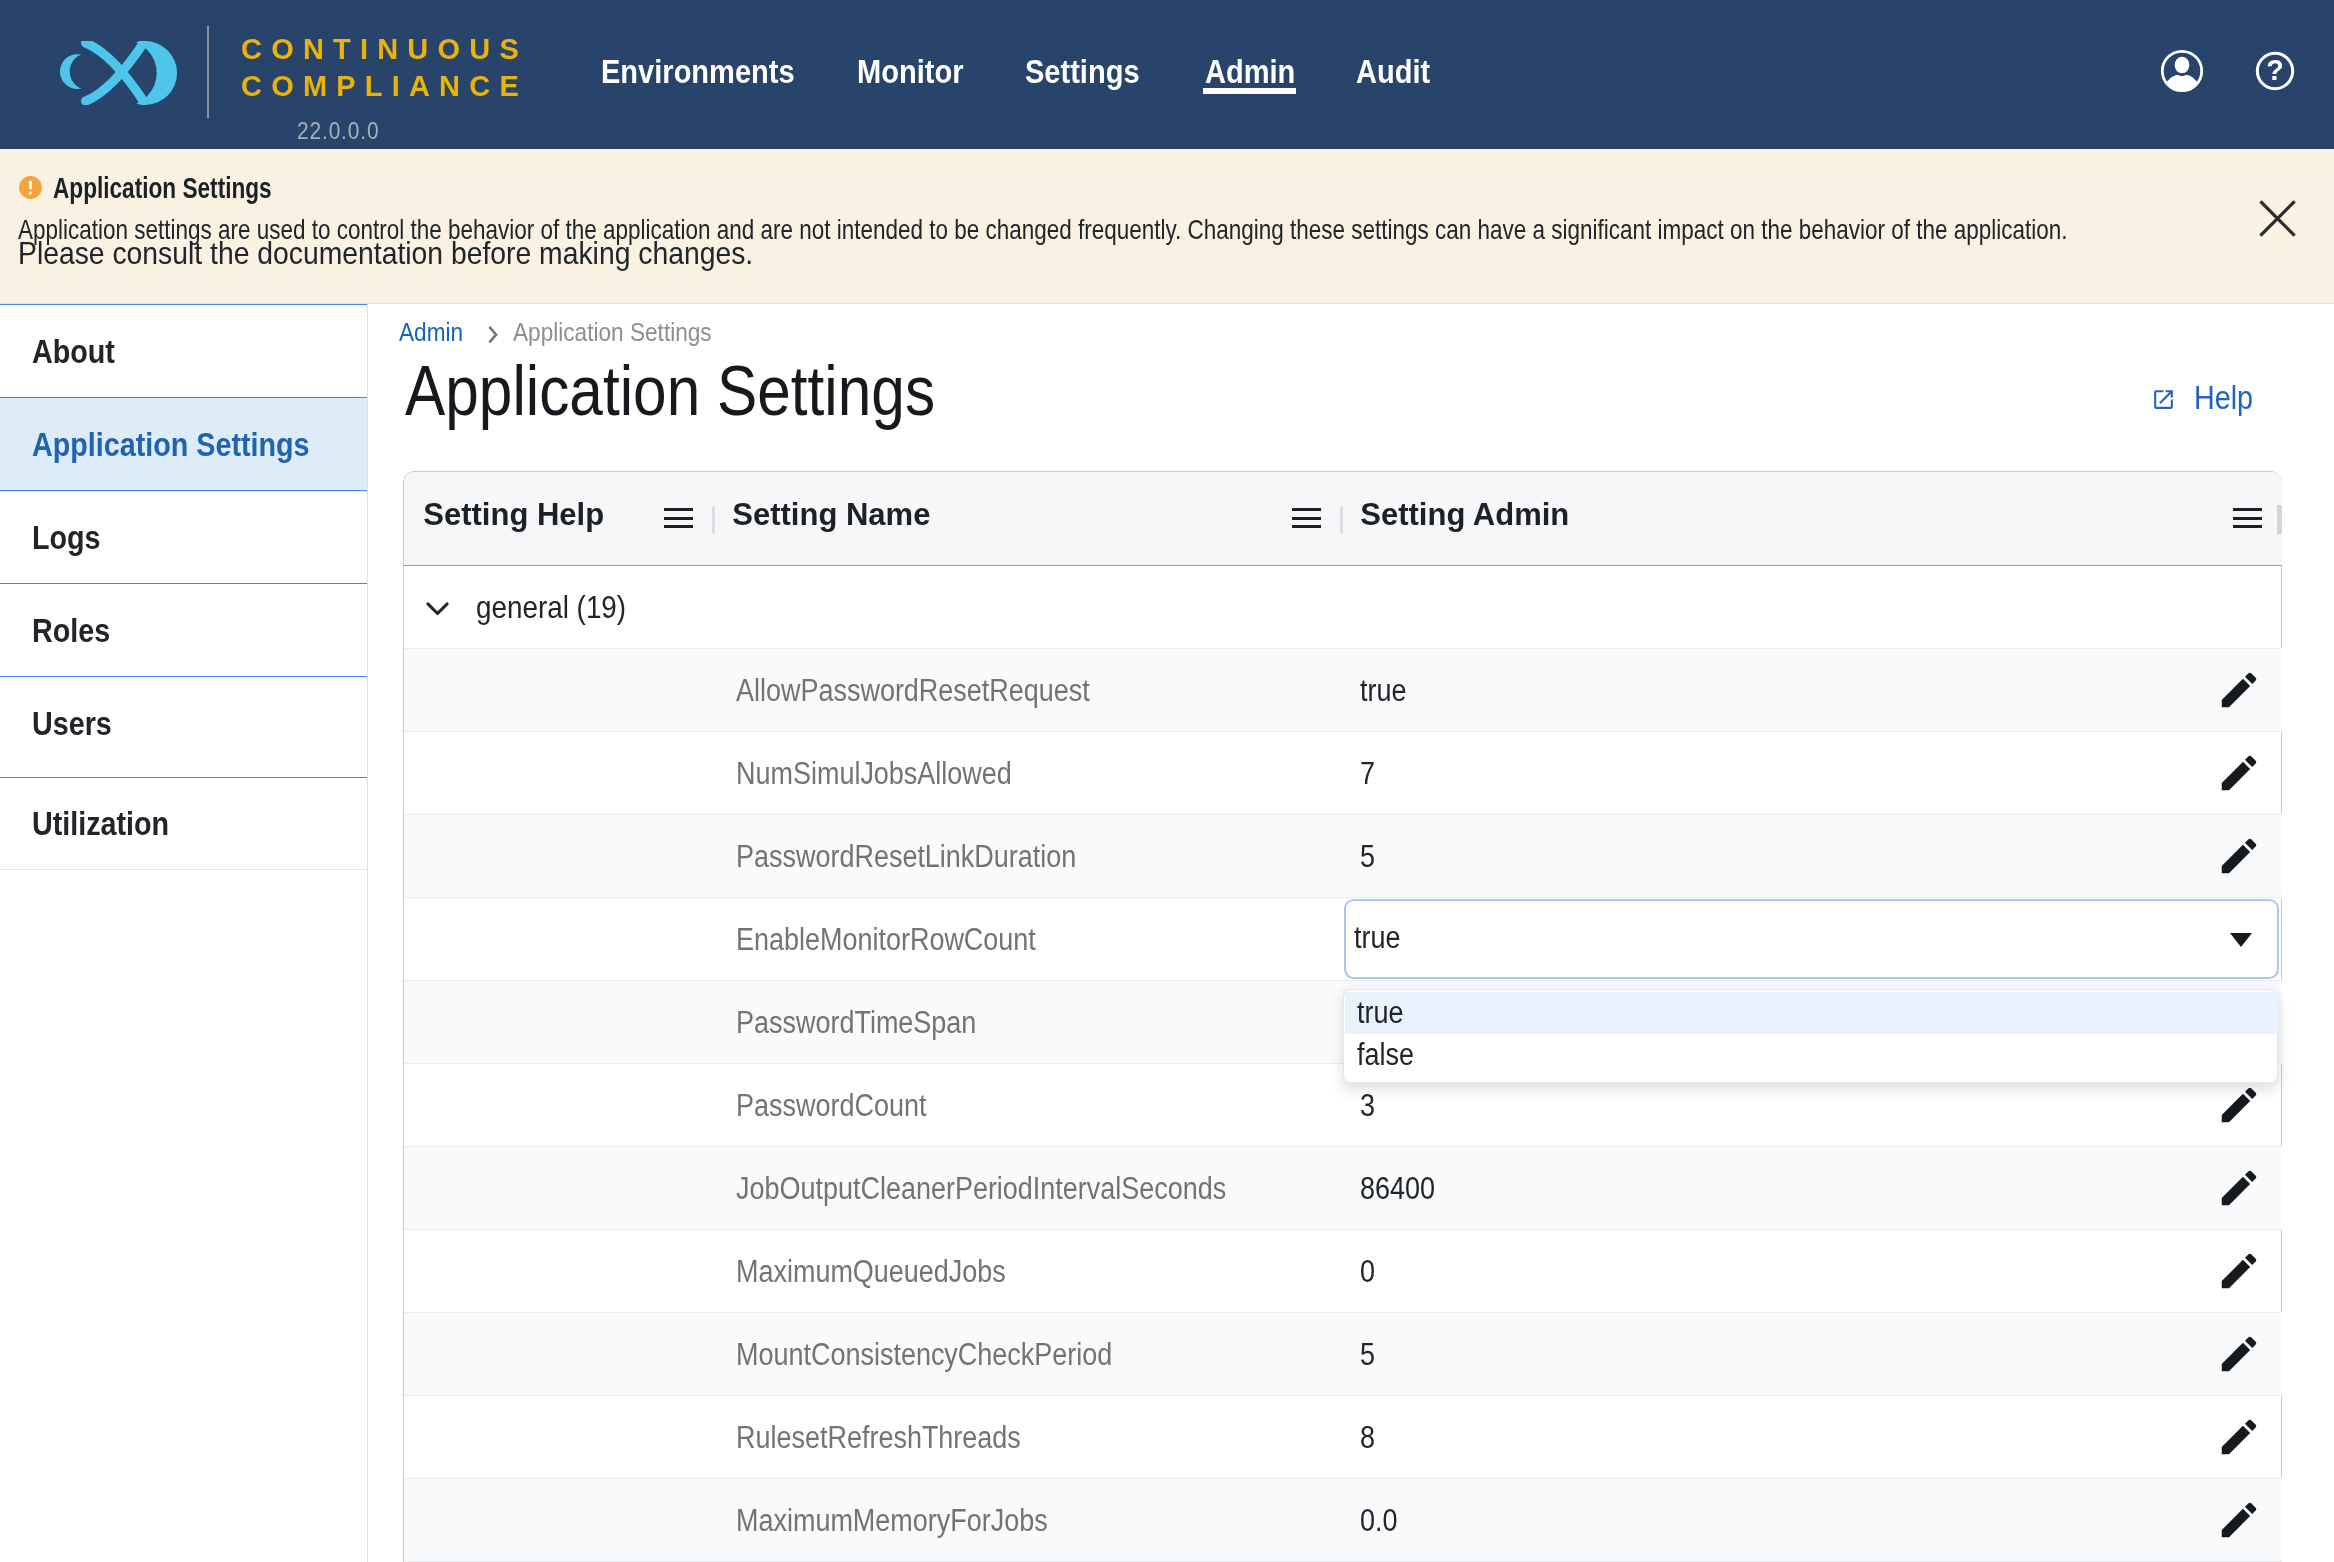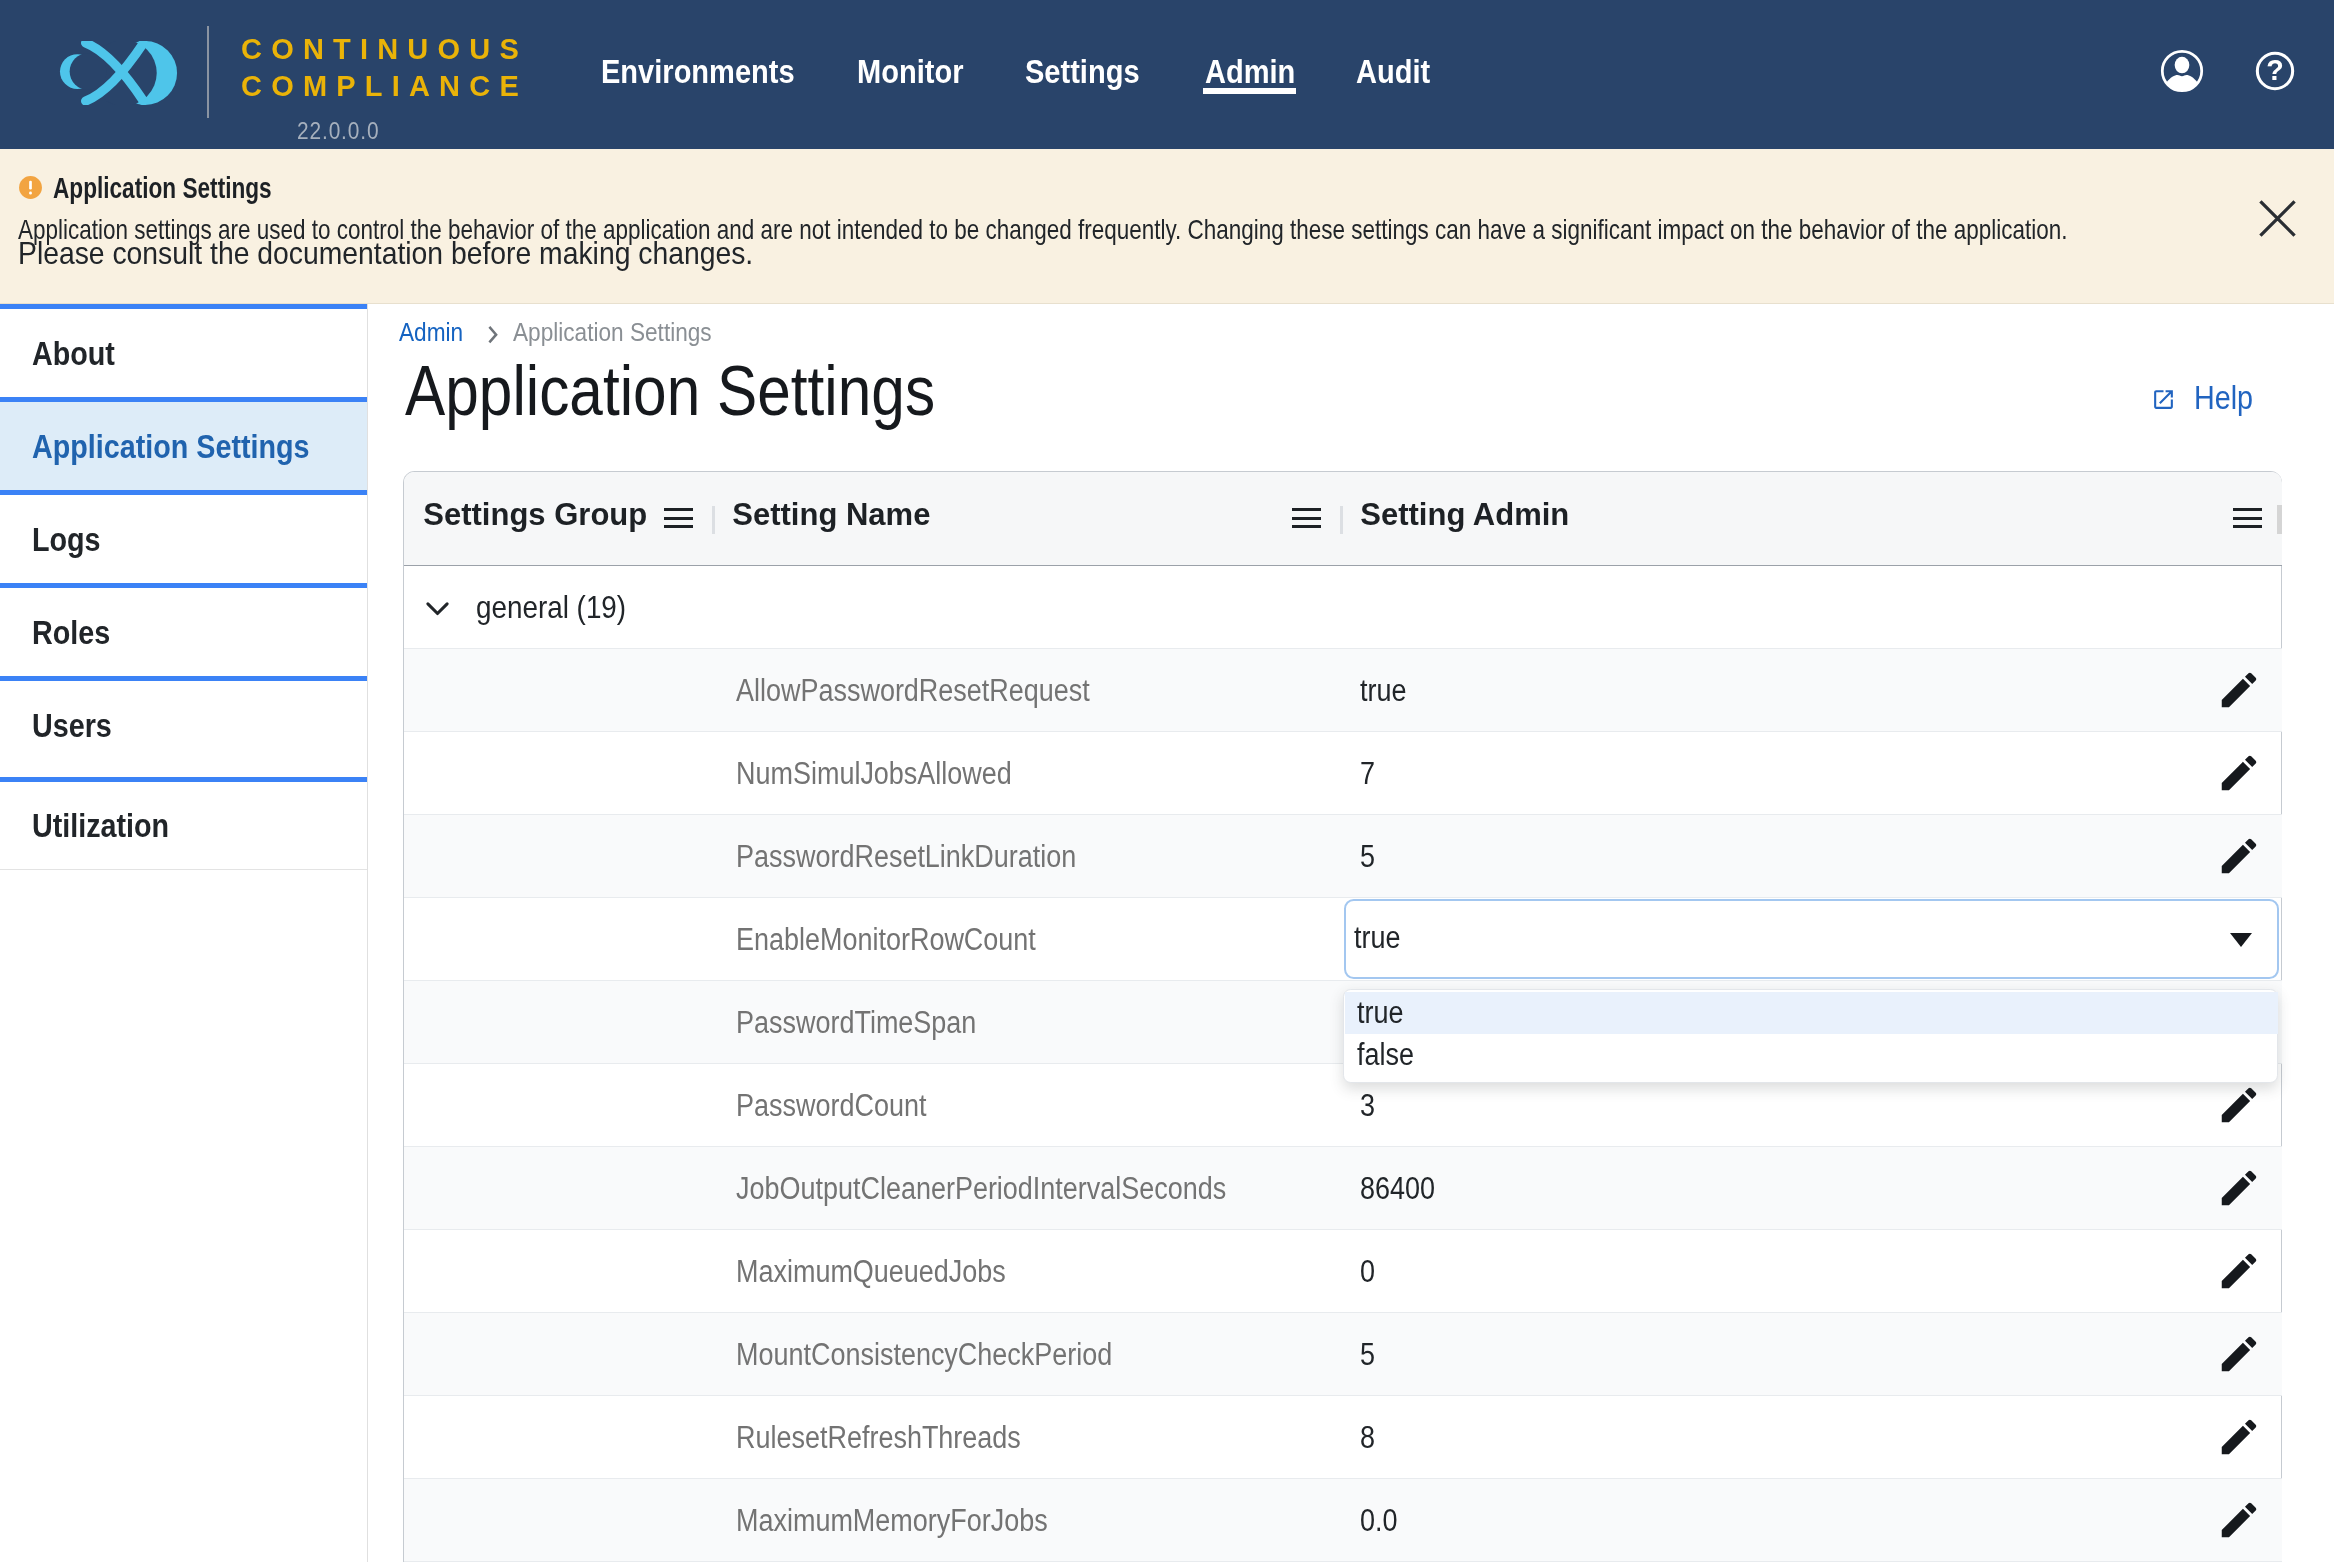--- a/index.html
+++ b/index.html
@@ -20,21 +20,21 @@
 
 .banner { position:absolute; left:0; top:149px; width:2335px; height:155px; background:#f9f1e1;
   border-bottom:1px solid #e8e0ce; }
 .bic { position:absolute; left:18.3px; top:26px; }
 .btitle { position:absolute; left:53px; top:23px; font-size:29px; font-weight:bold; color:#1d2125; }
 .bl1 { position:absolute; left:18.3px; top:65px; font-size:28px; color:#212529; }
 .bl2 { position:absolute; left:18.3px; top:86px; font-size:32px; color:#212529; }
 .bclose { position:absolute; left:2257px; top:49px; }
 
 .side { position:absolute; left:0; top:304px; width:368px; height:1258px; border-right:1px solid #e0e0e0; }
-.sitem { position:relative; width:100%; height:93px; border-top:5px solid #3b82f6;
+.sitem { position:relative; width:100%; height:93px; border-top:1px solid #3b82f6;
   font-size:33px; font-weight:bold; color:#212529; }
 .sitem span { position:absolute; left:32px; top:50%; margin-top:-19.3px; line-height:39px; }
 .sitem.last { border-bottom:1px solid #e3e3e3;margin-top:8px; }
 .sitem.active { background:#ddecf8; color:#2063ae; }
 
 .bc { position:absolute; top:317px; font-size:26px; }
 .title { position:absolute; left:405px; top:350px; font-size:71px; color:#16191d; }
 .help { position:absolute; left:2151px; top:365px;margin-top:14px; }
 .help a { color:#2164c0; font-size:33px; text-decoration:none; }
 
@@ -142,21 +142,21 @@
 <div class="help">
   <svg width="25" height="25" viewBox="0 0 24 24" fill="#2164c0" style="vertical-align:-2.9px">
       <path d="M19 19H5V5h7V3H5c-1.11 0-2 .9-2 2v14c0 1.1.89 2 2 2h14c1.1 0 2-.9 2-2v-7h-2v7zM14 3v2h3.59l-9.83 9.83 1.41 1.41L19 6.41V10h2V3h-7z"></path>
     </svg>
   <a style="margin-left:13.5px"><span class="cx">Help</span></a>
 </div>
 
 <div class="tbl">
   <div class="thead">
     <div class="hcell" style="left:0;width:309px">
-        <div class="htext"><span>Settings Group</span></div>
+        <div class="htext"><span>Setting Help</span></div>
       <div class="hburger">
           <div style="top:0"></div>
           <div style="top:8.7px"></div>
           <div style="top:17.4px"></div>
         </div>
       <div class="hsep"></div>
       </div>
     <div class="hcell" style="left:309px;width:628px">
         <div class="htext"><span>Setting Name</span></div>
       <div class="hburger">

